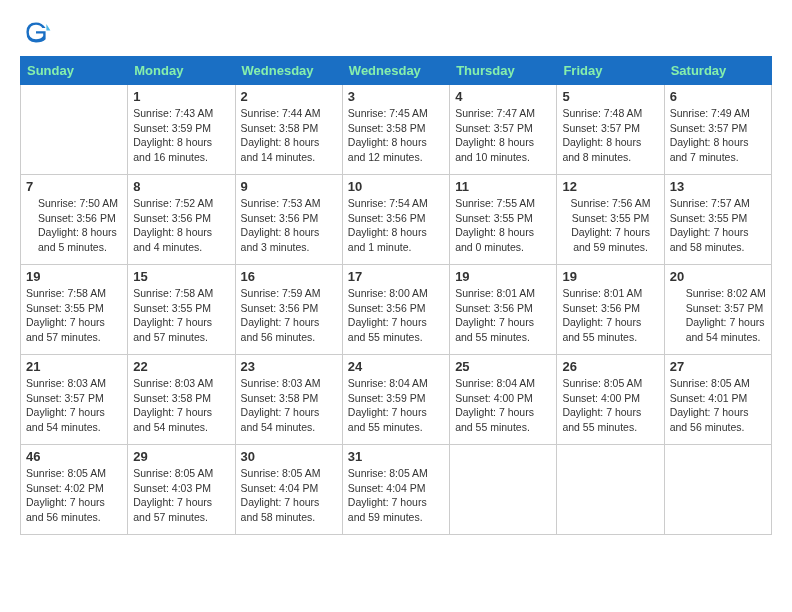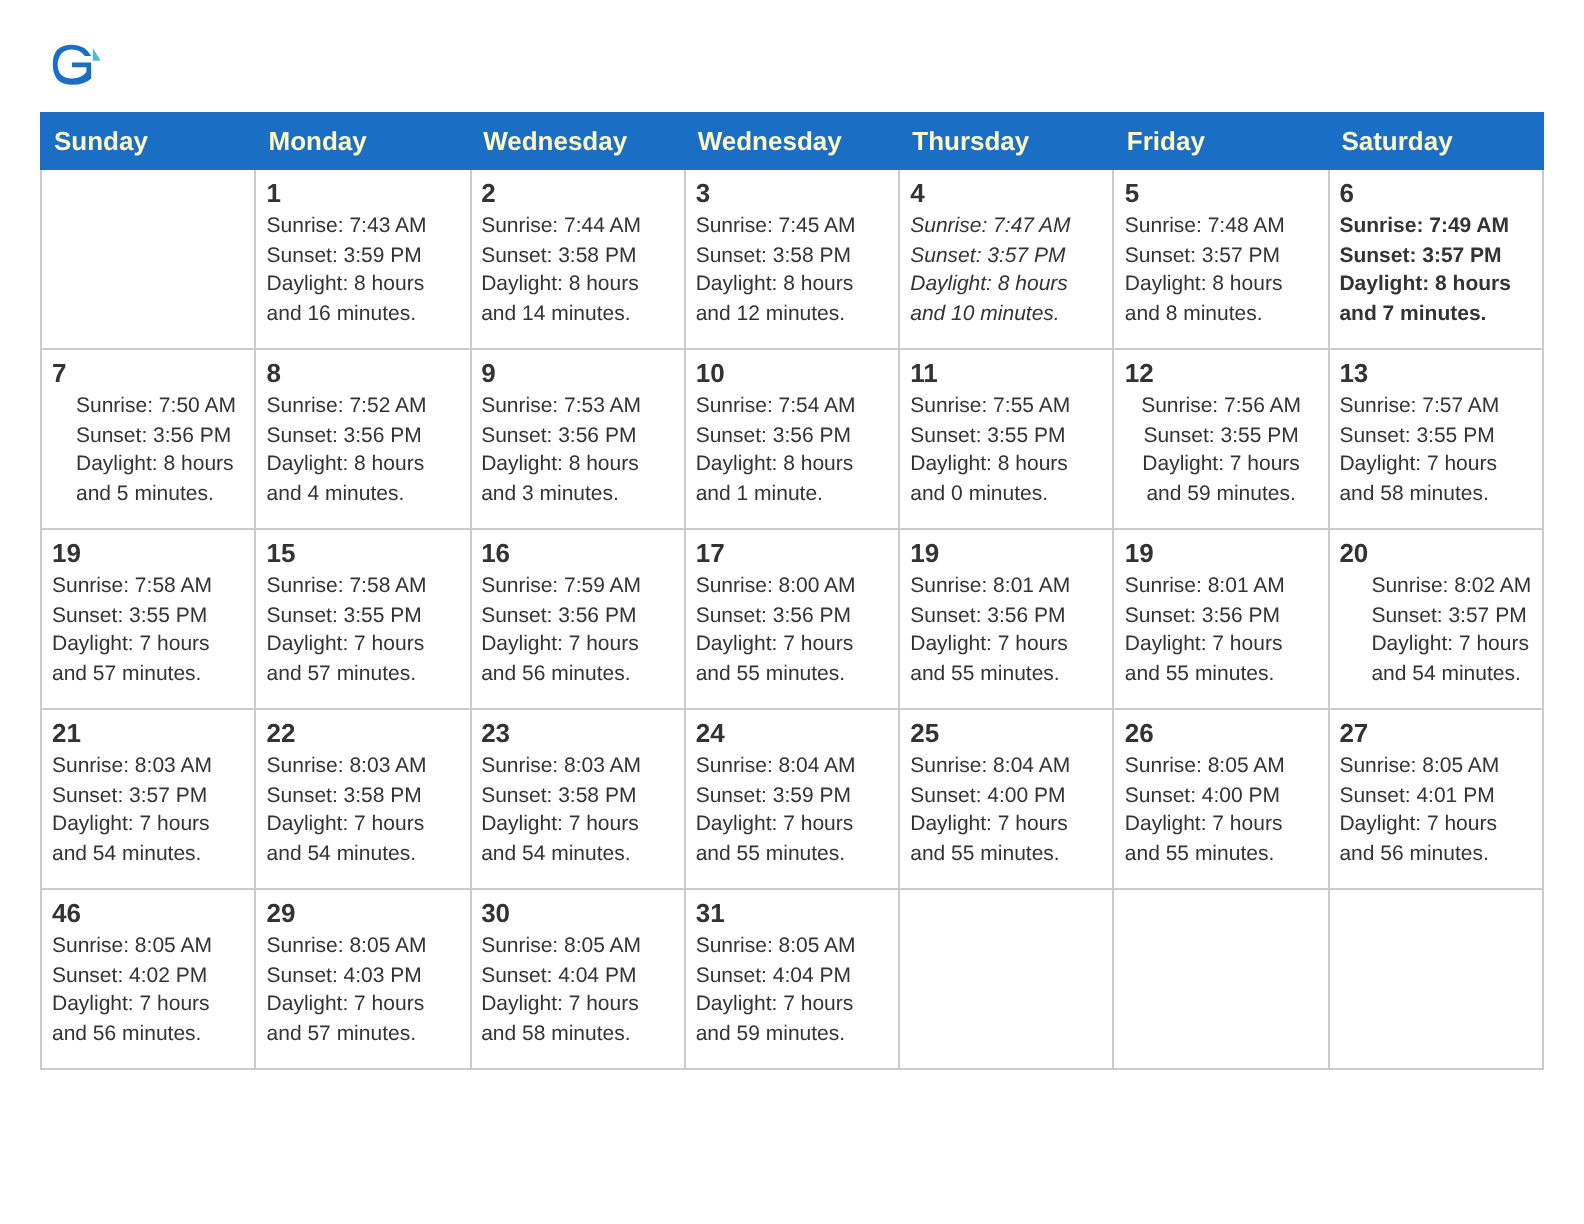--- a/index.html
+++ b/index.html
@@ -44,21 +44,21 @@
       font-size: 16px;
       color: #555;
     }
     .calendar {
       width: 100%;
       border-collapse: collapse;
       font-size: 11px;
     }
     .calendar th {
       background: #1a6fc4;
-      color: #fef9c3;
+      color: #86efac;
       text-align: left;
       padding: 6px 6px;
       font-size: 13px;
       font-weight: bold;
       border: 1px solid #1a6fc4;
     }
     .calendar td {
       border: 1px solid #ccc;
       vertical-align: top;
       padding: 4px 5px;
@@ -136,35 +136,35 @@
         </td>
         <td>
           <span class="day-num">3</span>
           <div class="day-info" style="white-space: pre-line;">Sunrise: 7:45 AM
 Sunset: 3:58 PM
 Daylight: 8 hours
 and 12 minutes.</div>
         </td>
         <td>
           <span class="day-num">4</span>
-          <div class="day-info" style="white-space: pre-line; font-style: italic;">Sunrise: 7:47 AM
+          <div class="day-info" style="white-space: pre-line;">Sunrise: 7:47 AM
 Sunset: 3:57 PM
 Daylight: 8 hours
 and 10 minutes.</div>
         </td>
         <td>
           <span class="day-num">5</span>
           <div class="day-info" style="white-space: pre-line;">Sunrise: 7:48 AM
 Sunset: 3:57 PM
 Daylight: 8 hours
 and 8 minutes.</div>
         </td>
         <td>
           <span class="day-num">6</span>
-          <div class="day-info" style="white-space: pre-line; font-weight: bold;">Sunrise: 7:49 AM
+          <div class="day-info" style="white-space: pre-line;">Sunrise: 7:49 AM
 Sunset: 3:57 PM
 Daylight: 8 hours
 and 7 minutes.</div>
         </td>
       </tr>
       <tr class="week-row">
         <td>
           <span class="day-num">7</span>
           <div class="day-info" style="white-space: pre-line; margin-left: 12px;">Sunrise: 7:50 AM
 Sunset: 3:56 PM

